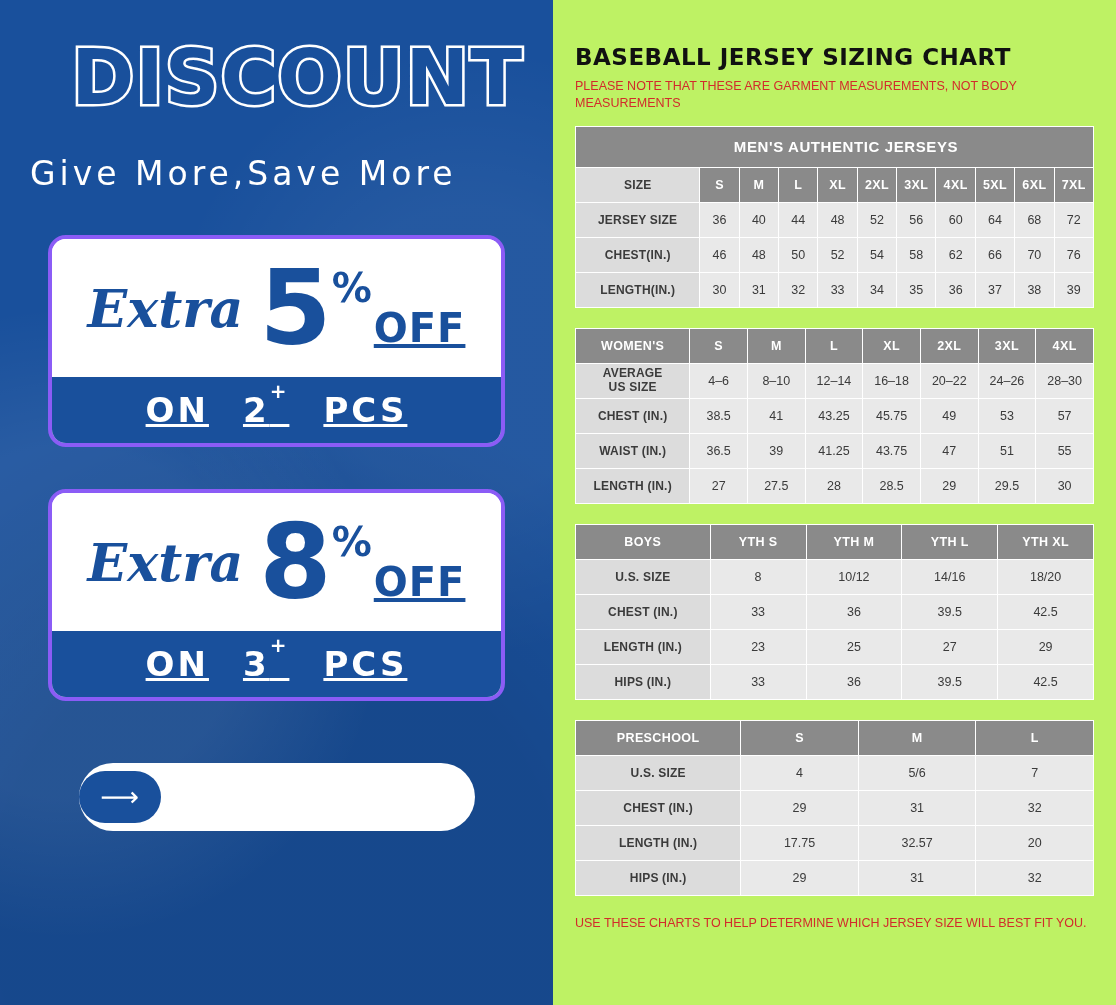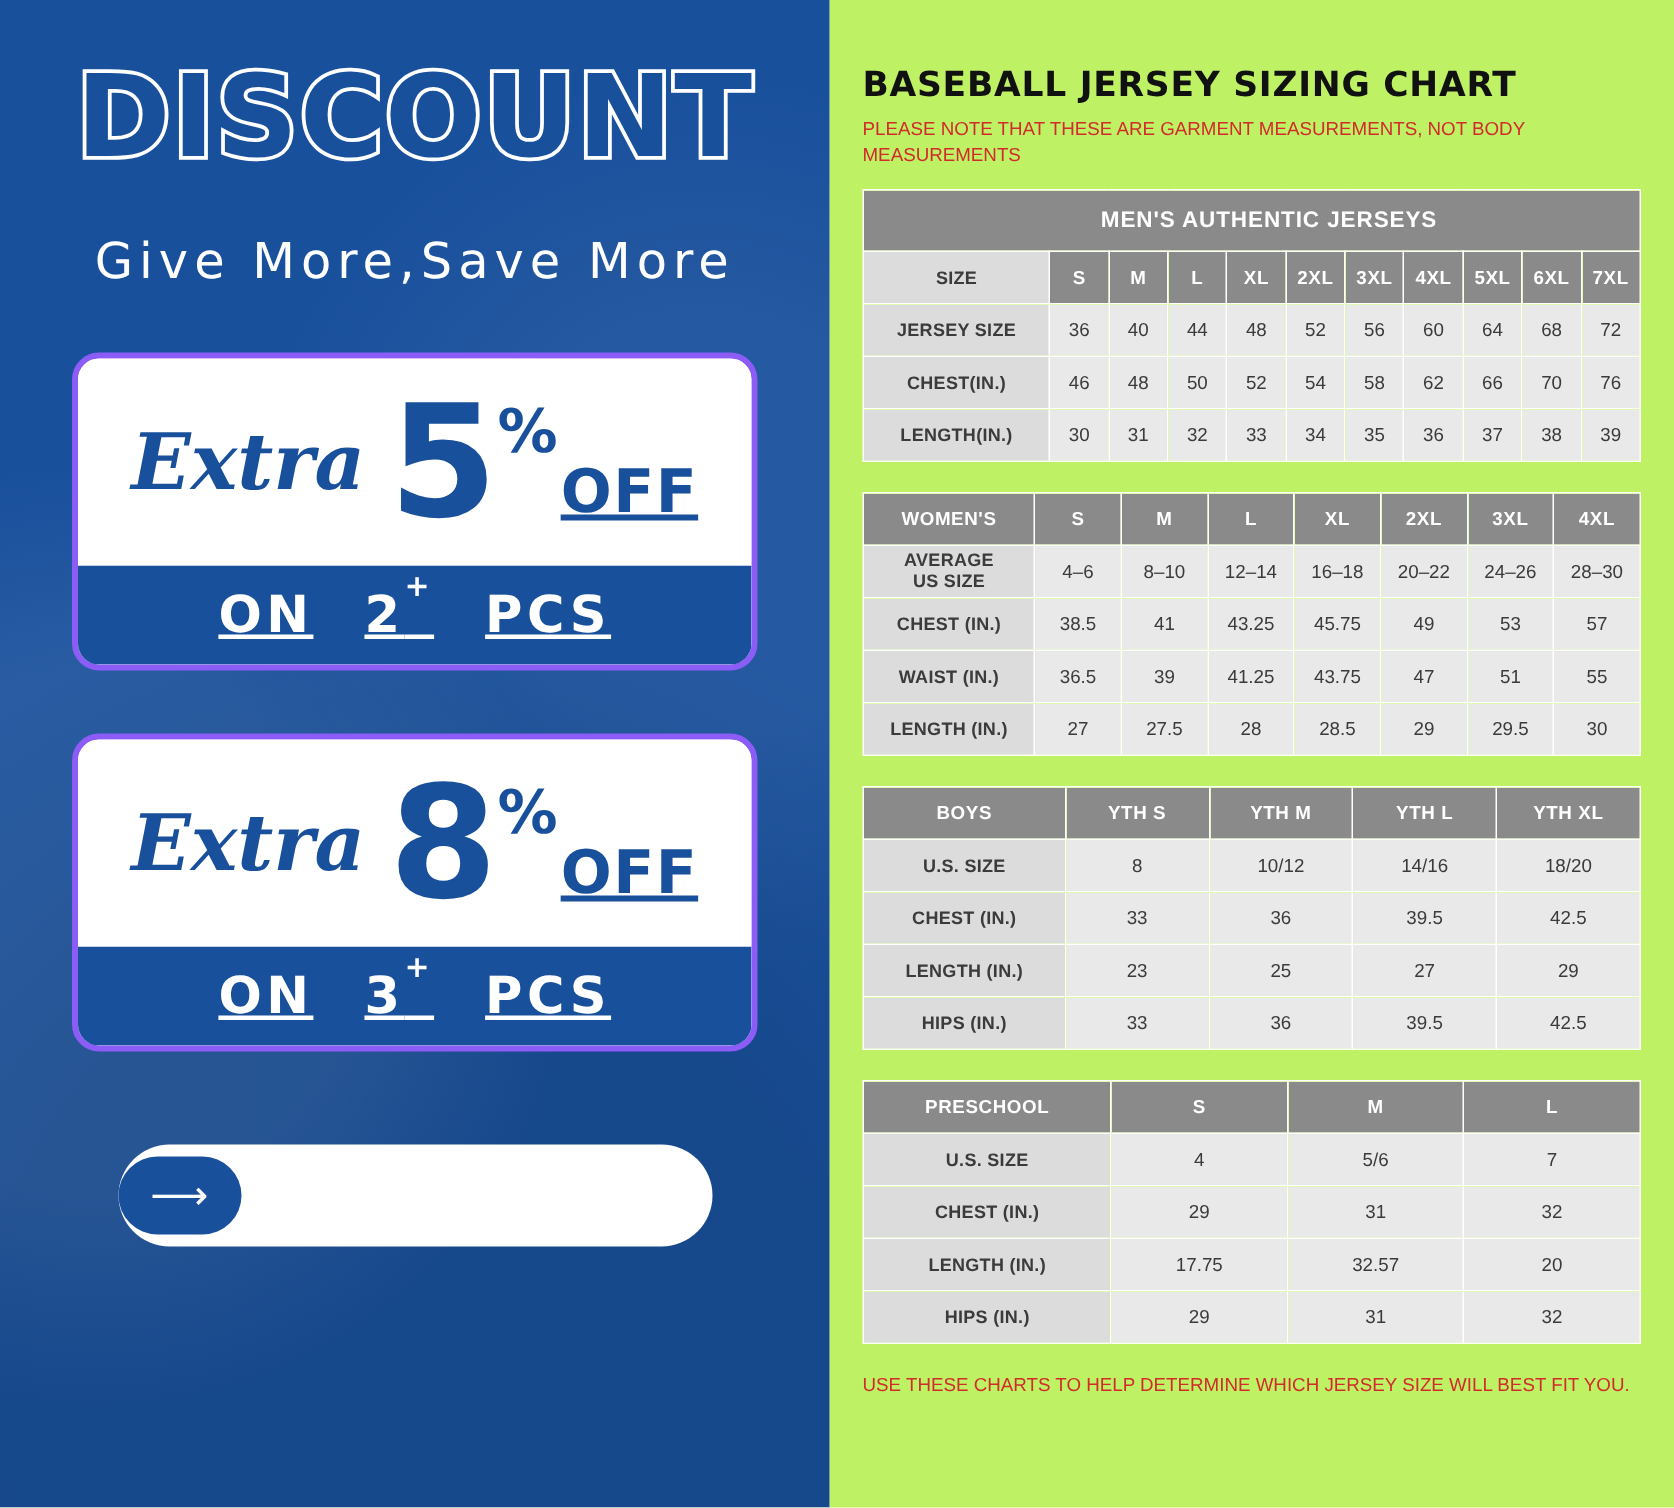--- a/index.html
+++ b/index.html
@@ -43,28 +43,27 @@
     position: relative;
     z-index: 2;
     padding: 34px 30px 0 30px;
   }
   .promo-title {
     font-family: "DejaVu Sans", sans-serif;
     font-weight: bold;
     font-size: 76px;
     line-height: 1;
     color: #19509c;
-    text-align: center;
+    text-align: right;
     letter-spacing: 1px;
     -webkit-text-stroke: 5px #ffffff;
     paint-order: stroke fill;
     margin: 6px 0 0 0;
   }
   .promo-sub {
-    text-align: center;
     color: #ffffff;
     font-size: 33px;
     letter-spacing: 4px;
     font-family: "DejaVu Sans", sans-serif;
     margin-top: 38px;
     margin-bottom: 0;
     white-space: nowrap;
   }
 
   .deal-card {

